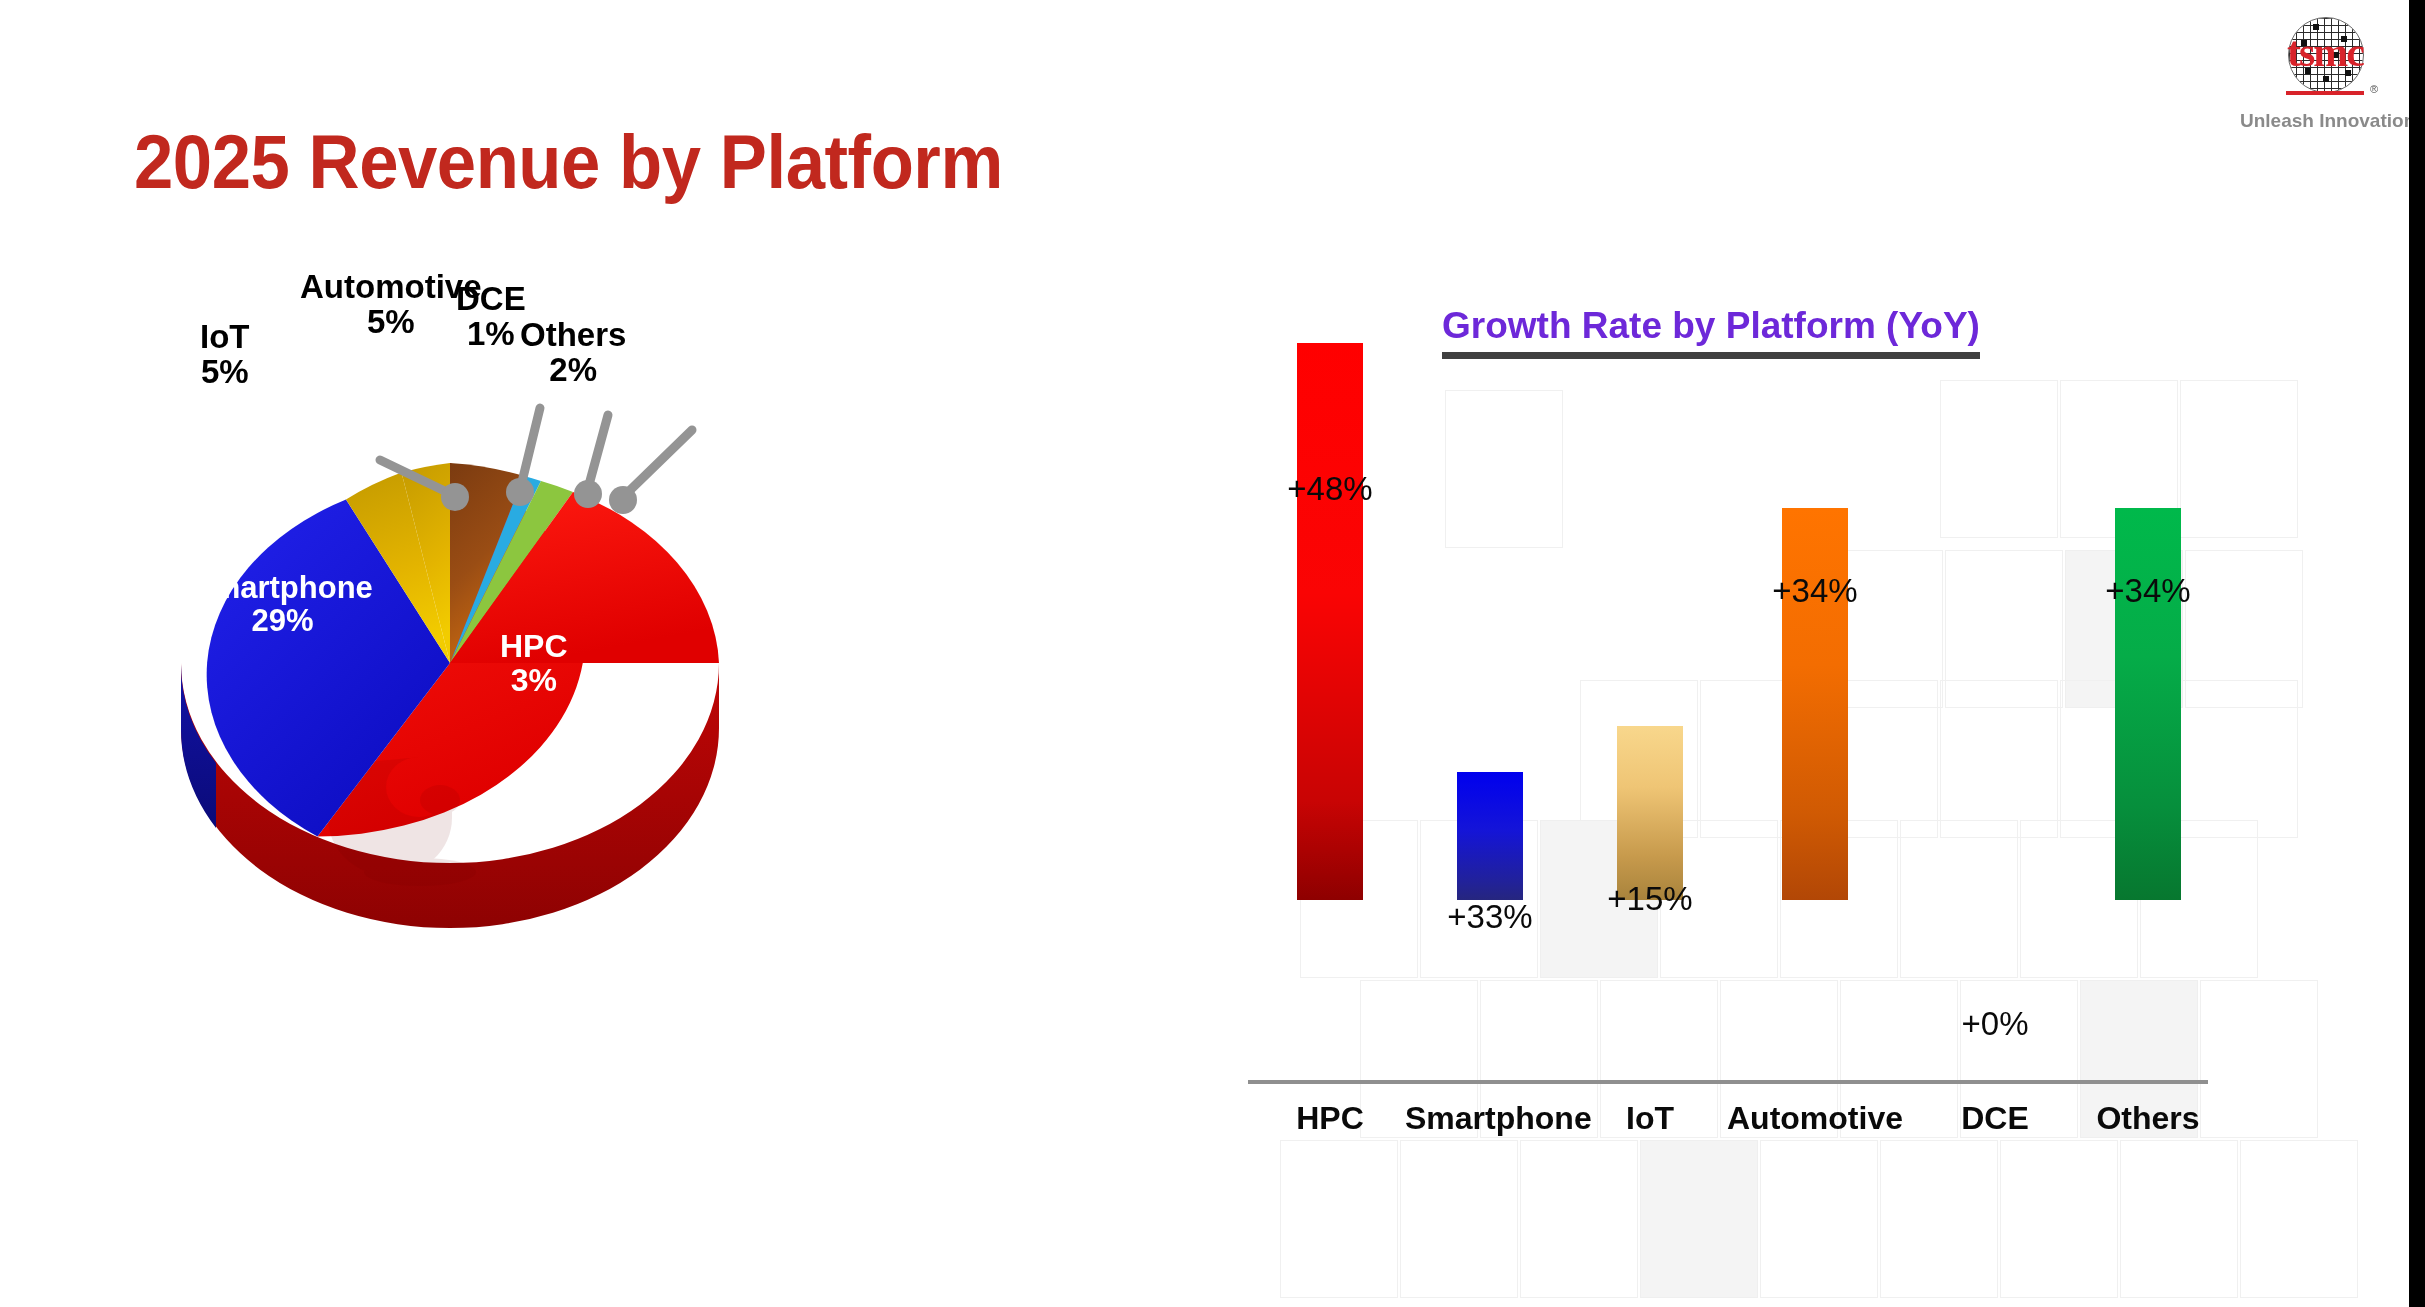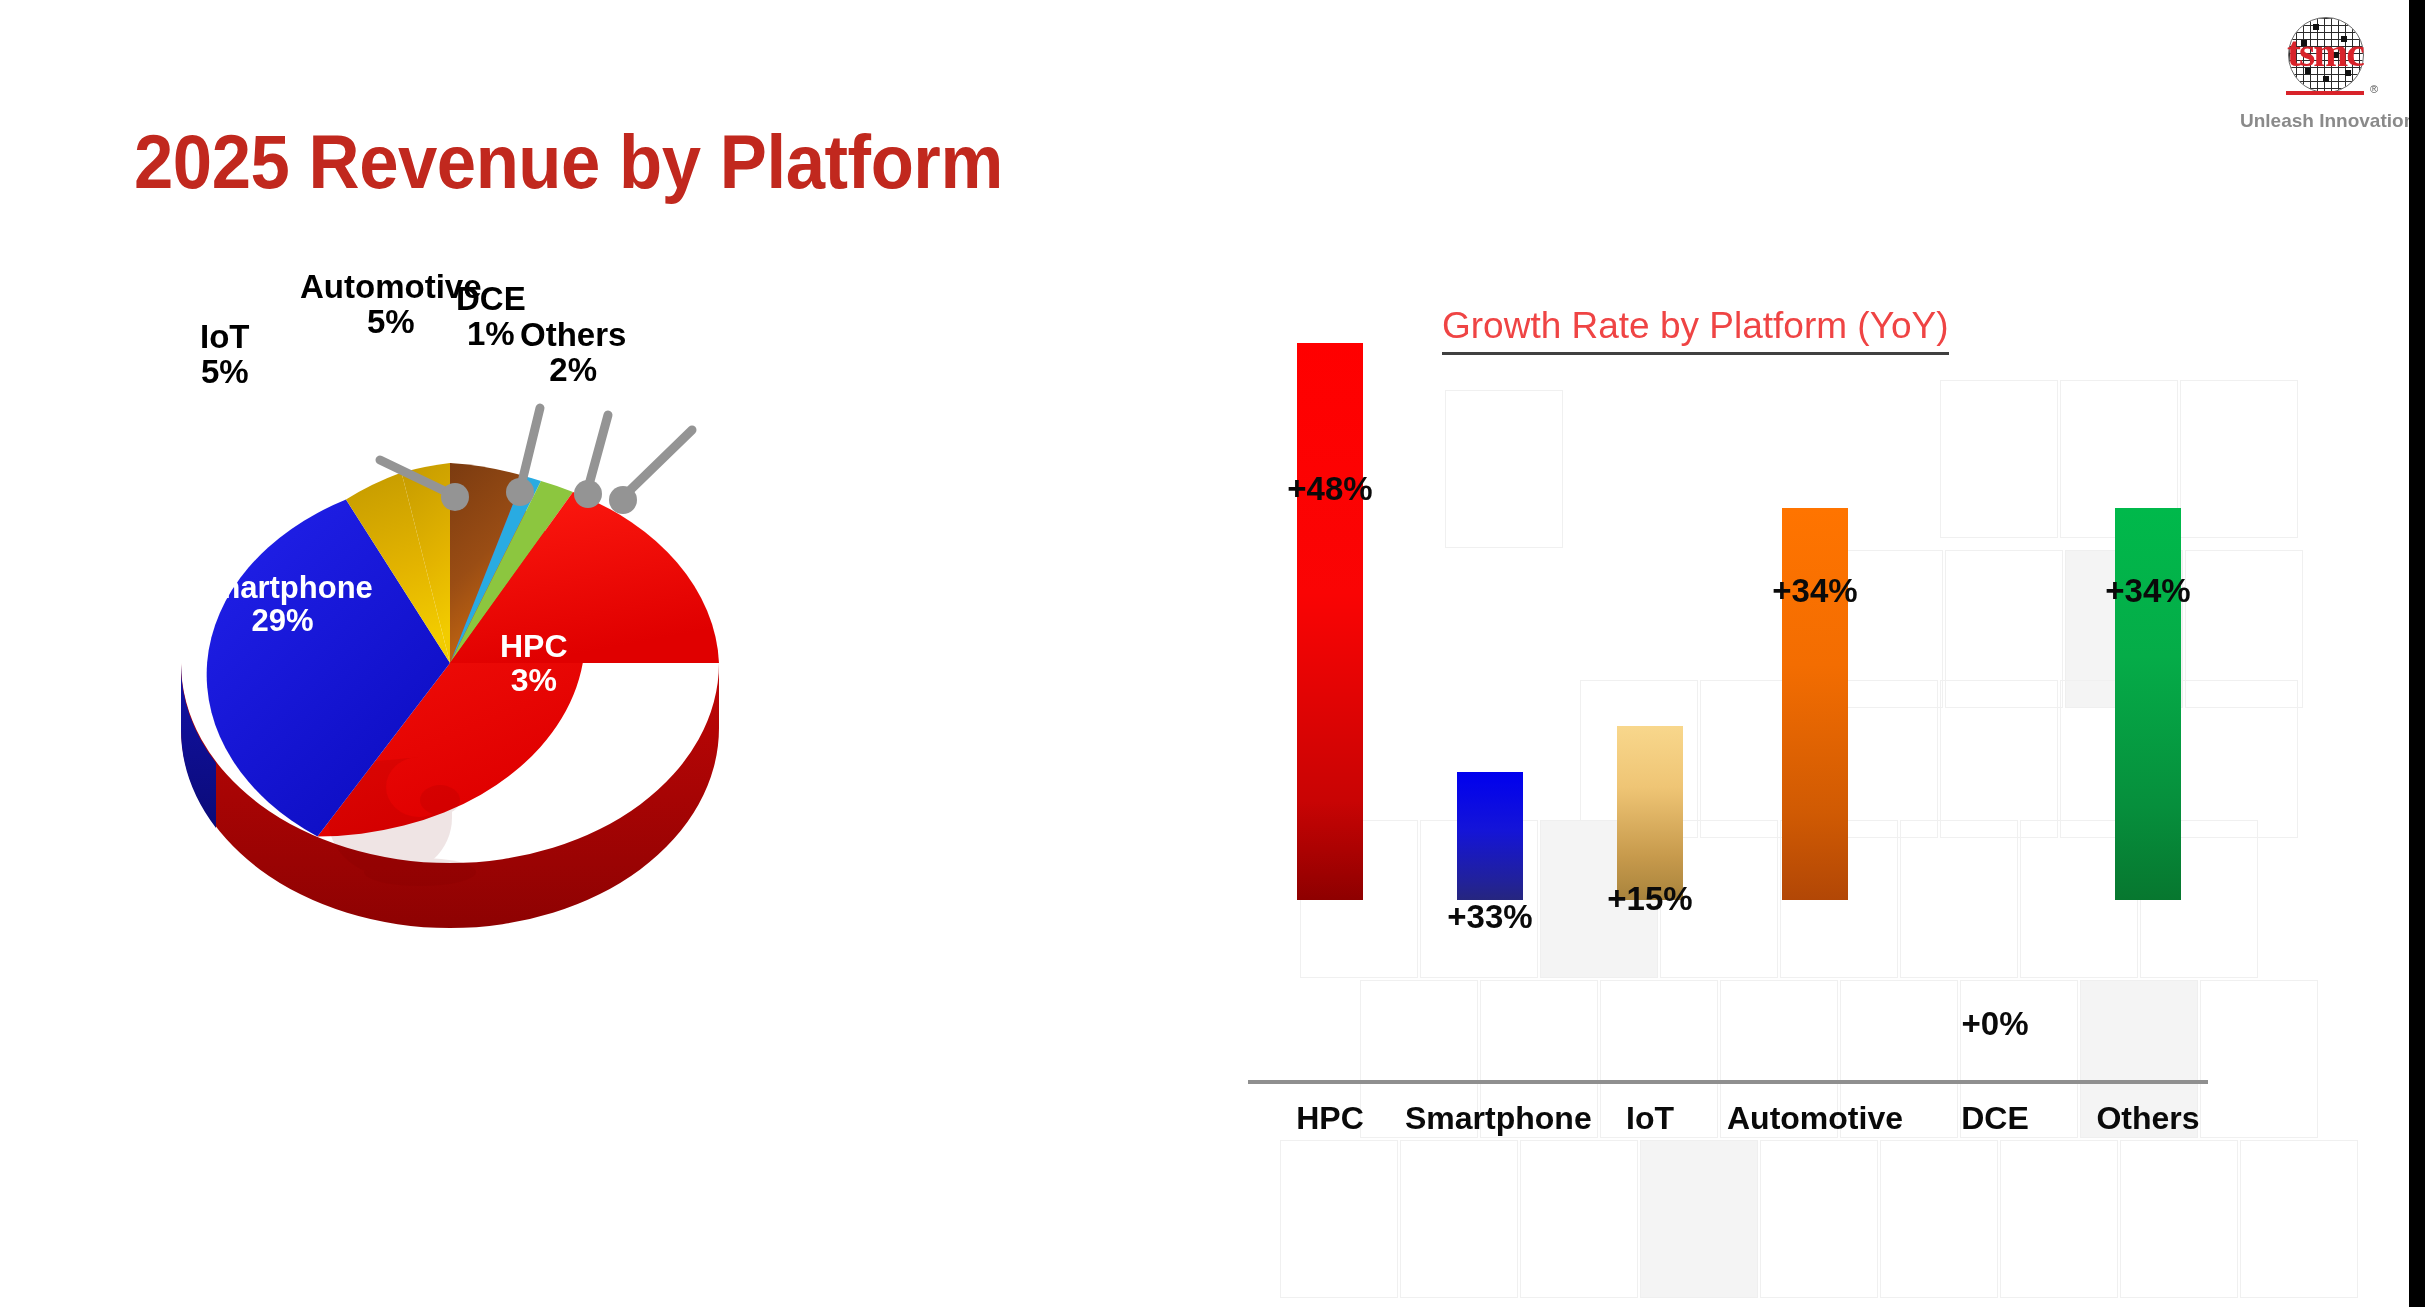--- a/index.html
+++ b/index.html
@@ -64,35 +64,35 @@
     position:absolute; font-weight:bold; color:#000; line-height:1.06;
     text-align:center; white-space:nowrap;
   }
   .pie-label.inner{ color:#ffffff; }
   .pie-label .pct{ display:block; }
 
   
   .bar-zone{ position:absolute; left:1240px; top:180px; width:1175px; height:1127px; }
   .bar-title{
     position:absolute; left:202px; top:125px;
-    font-size:37px; font-weight:normal; color:#ef4444;
-    border-bottom:3px solid #404040; padding-bottom:5px;
+    font-size:37px; font-weight:bold; color:#6d28d9;
+    border-bottom:7px solid #404040; padding-bottom:5px;
     white-space:nowrap;
   }
   .wm-layer{ position:absolute; inset:0; overflow:hidden; z-index:0; }
   .wm-cell{ position:absolute; border:1px solid #f0f0f0; background:transparent; }
   .wm-cell.f{ background:#f4f4f4; border-color:#efefef; }
 
   .axis-line{
     position:absolute; left:8px; top:900px; width:960px; height:4px;
     background:#8f8f8f; z-index:2;
   }
   .bar{ position:absolute; bottom:407px; z-index:3; }
   .bar-value{
-    position:absolute; font-size:33px; font-weight:bold; color:#0a0a0a;
+    position:absolute; font-size:33px; font-weight:normal; color:#0a0a0a;
     white-space:nowrap; z-index:4; text-align:center;
   }
   .bar-cat{
     position:absolute; top:920px; font-size:32px; font-weight:bold; color:#0a0a0a;
     white-space:nowrap; text-align:center; z-index:4;
   }
 </style>
 </head>
 <body>
 

